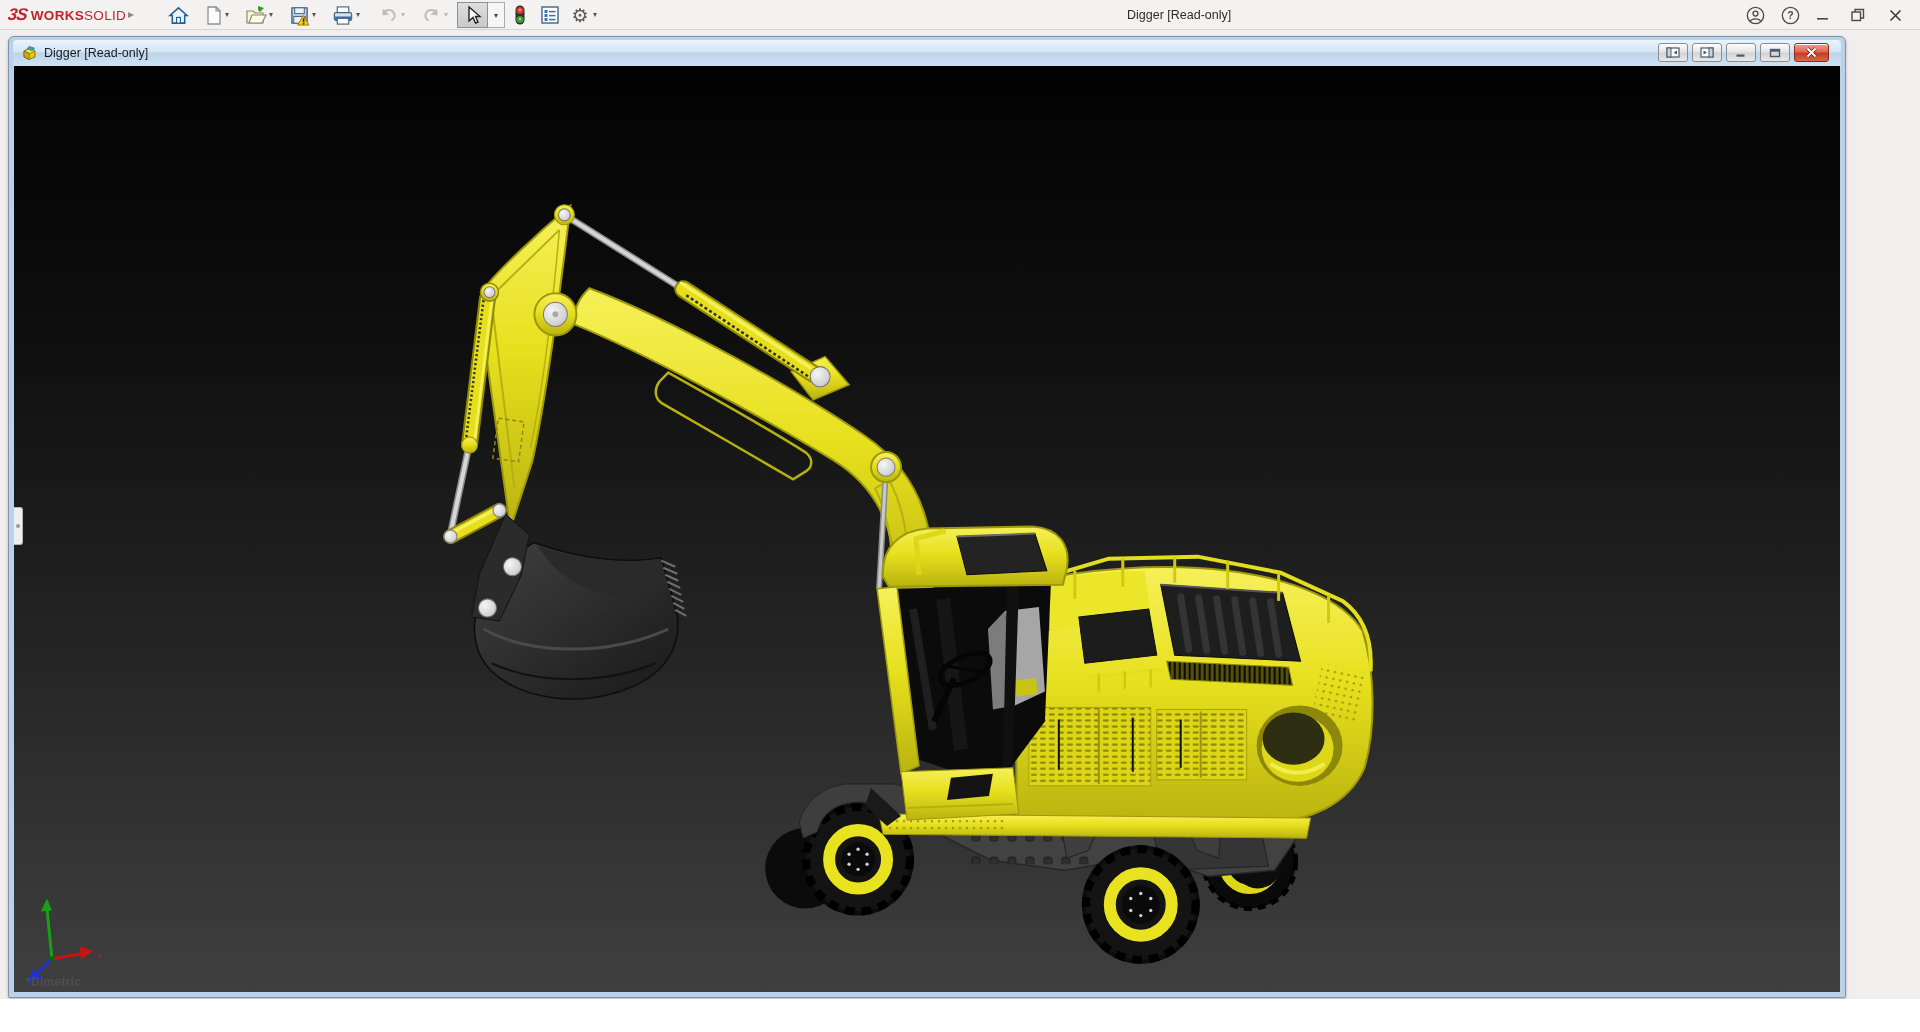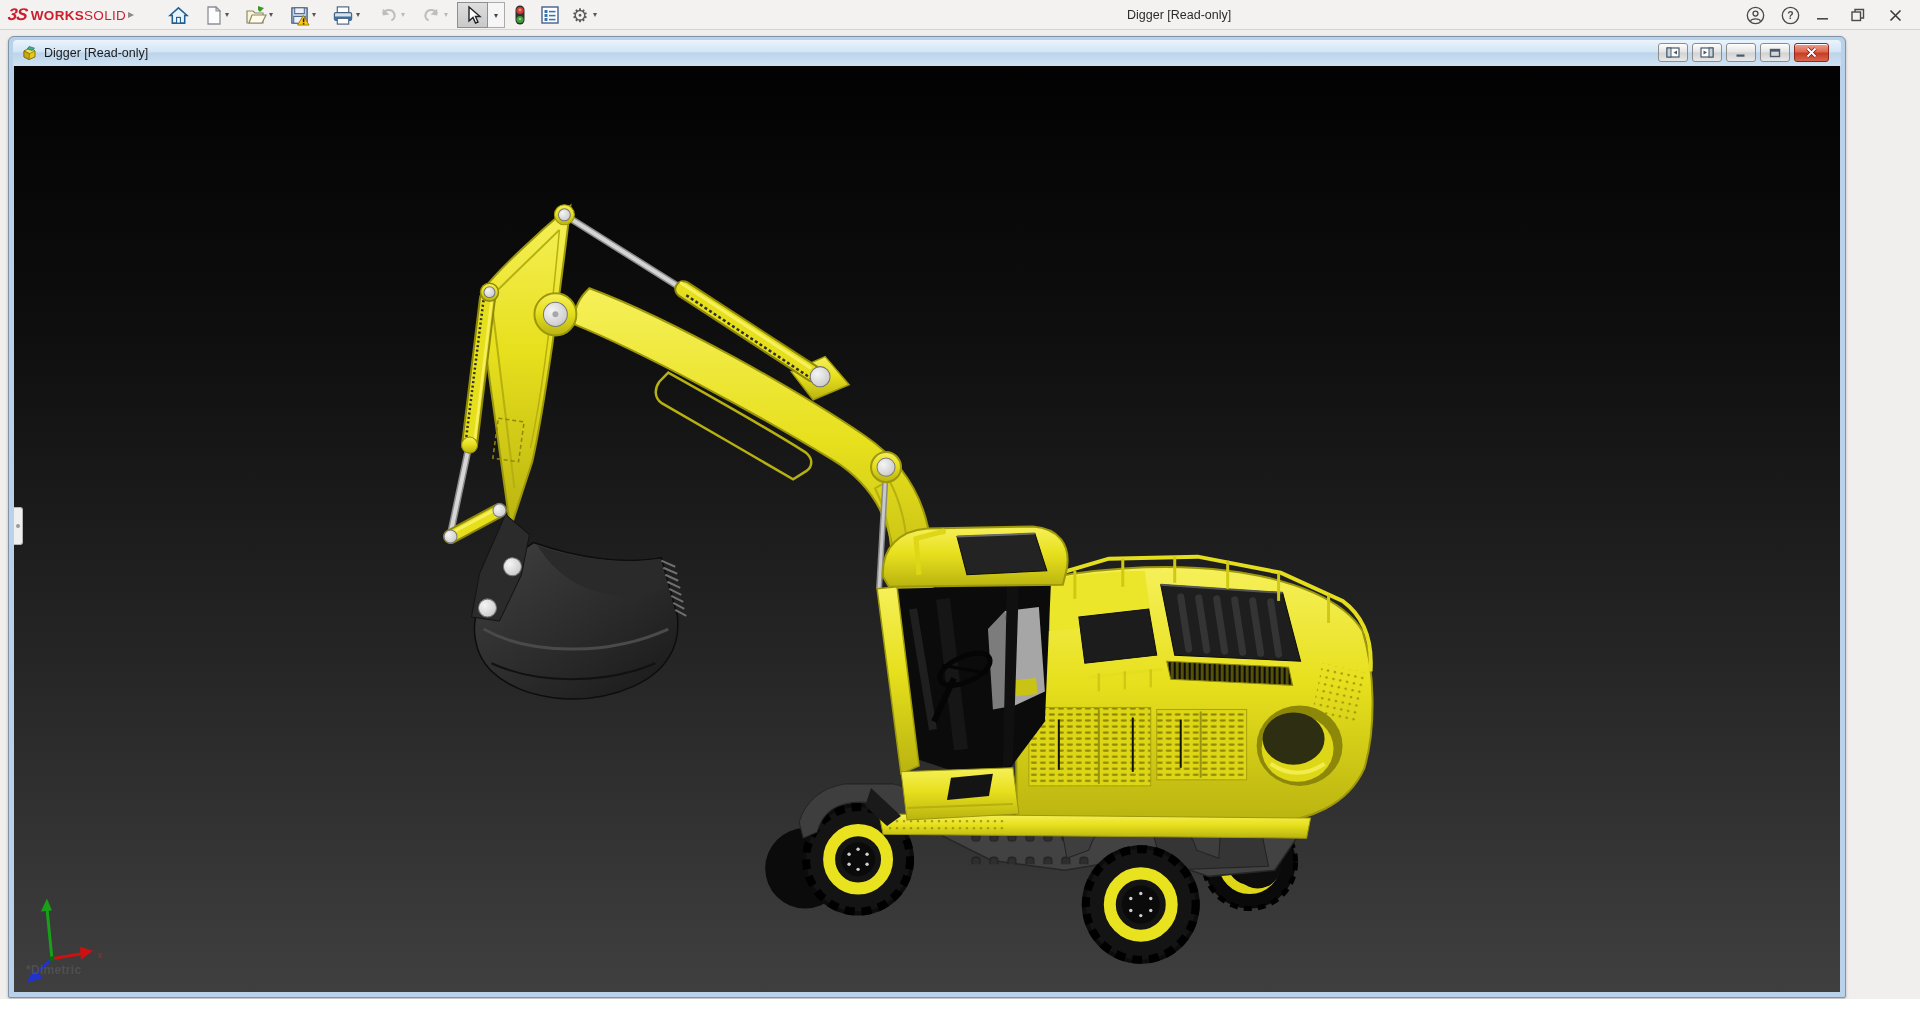--- a/index.html
+++ b/index.html
@@ -24,21 +24,21 @@
   
   .docwin { position:absolute; left:8px; top:36px; width:1838px; height:962px; background:#b9d2ea; border:1px solid #7e94a8; border-radius:6px 6px 2px 2px; box-shadow:0 1px 3px rgba(0,0,0,.25); }
   .doc-titlebar { position:absolute; left:4px; top:3px; right:4px; height:26px; background:linear-gradient(#eaf4fc, #d3e5f5 45%, #bcd4ea 50%, #cfe2f4); border-radius:4px 4px 0 0; display:flex; align-items:center; }
   .doc-title { margin-left:6px; font-size:12.5px; color:#1a1a1a; white-space:nowrap; }
   .doc-part-icon { margin-left:8px; width:17px; height:16px; }
   .capbtns { position:absolute; right:12px; top:3px; display:flex; gap:4px; }
   .capbtn { width:30px; height:19px; border:1px solid #8c8c8c; border-radius:3px; background:linear-gradient(#fdfdfd,#e4e4e4 48%,#d2d2d2 52%,#e9e9e9); box-shadow:inset 0 1px 0 #fff; display:flex; align-items:center; justify-content:center; }
   .capbtn.close { width:35px; background:linear-gradient(#f0a090,#dd6a50 45%,#c63d25 55%,#d9674c); border-color:#8e2a1c; }
   .viewport { position:absolute; left:5px; top:29px; right:5px; bottom:5px; background:linear-gradient(180deg,#020202 0%, #0e0e0e 28%, #242424 62%, #3f3f3f 100%); overflow:hidden; }
   .model-svg { position:absolute; inset:0; width:100%; height:100%; }
-  .view-label { position:absolute; left:12px; bottom:15px; font-size:12px; font-weight:bold; color:#4f4f4f; letter-spacing:.3px; }
+  .view-label { position:absolute; left:12px; bottom:3px; font-size:12px; font-weight:bold; color:#4f4f4f; letter-spacing:.3px; }
   .pane-tab { position:absolute; left:0; top:441px; width:9px; height:38px; background:#efefef; border:1px solid #b5b5b5; border-left:none; border-radius:0 3px 3px 0; }
   .pane-tab::after { content:""; position:absolute; left:2px; top:16px; width:4px; height:4px; border-radius:50%; background:#9a9a9a; }
   .bottom-white { position:absolute; left:0; top:999px; width:1920px; height:33px; background:#ffffff; }
 </style>
 </head>
 <body>
 
 <div class="app">
 
   <div class="titlebar">

